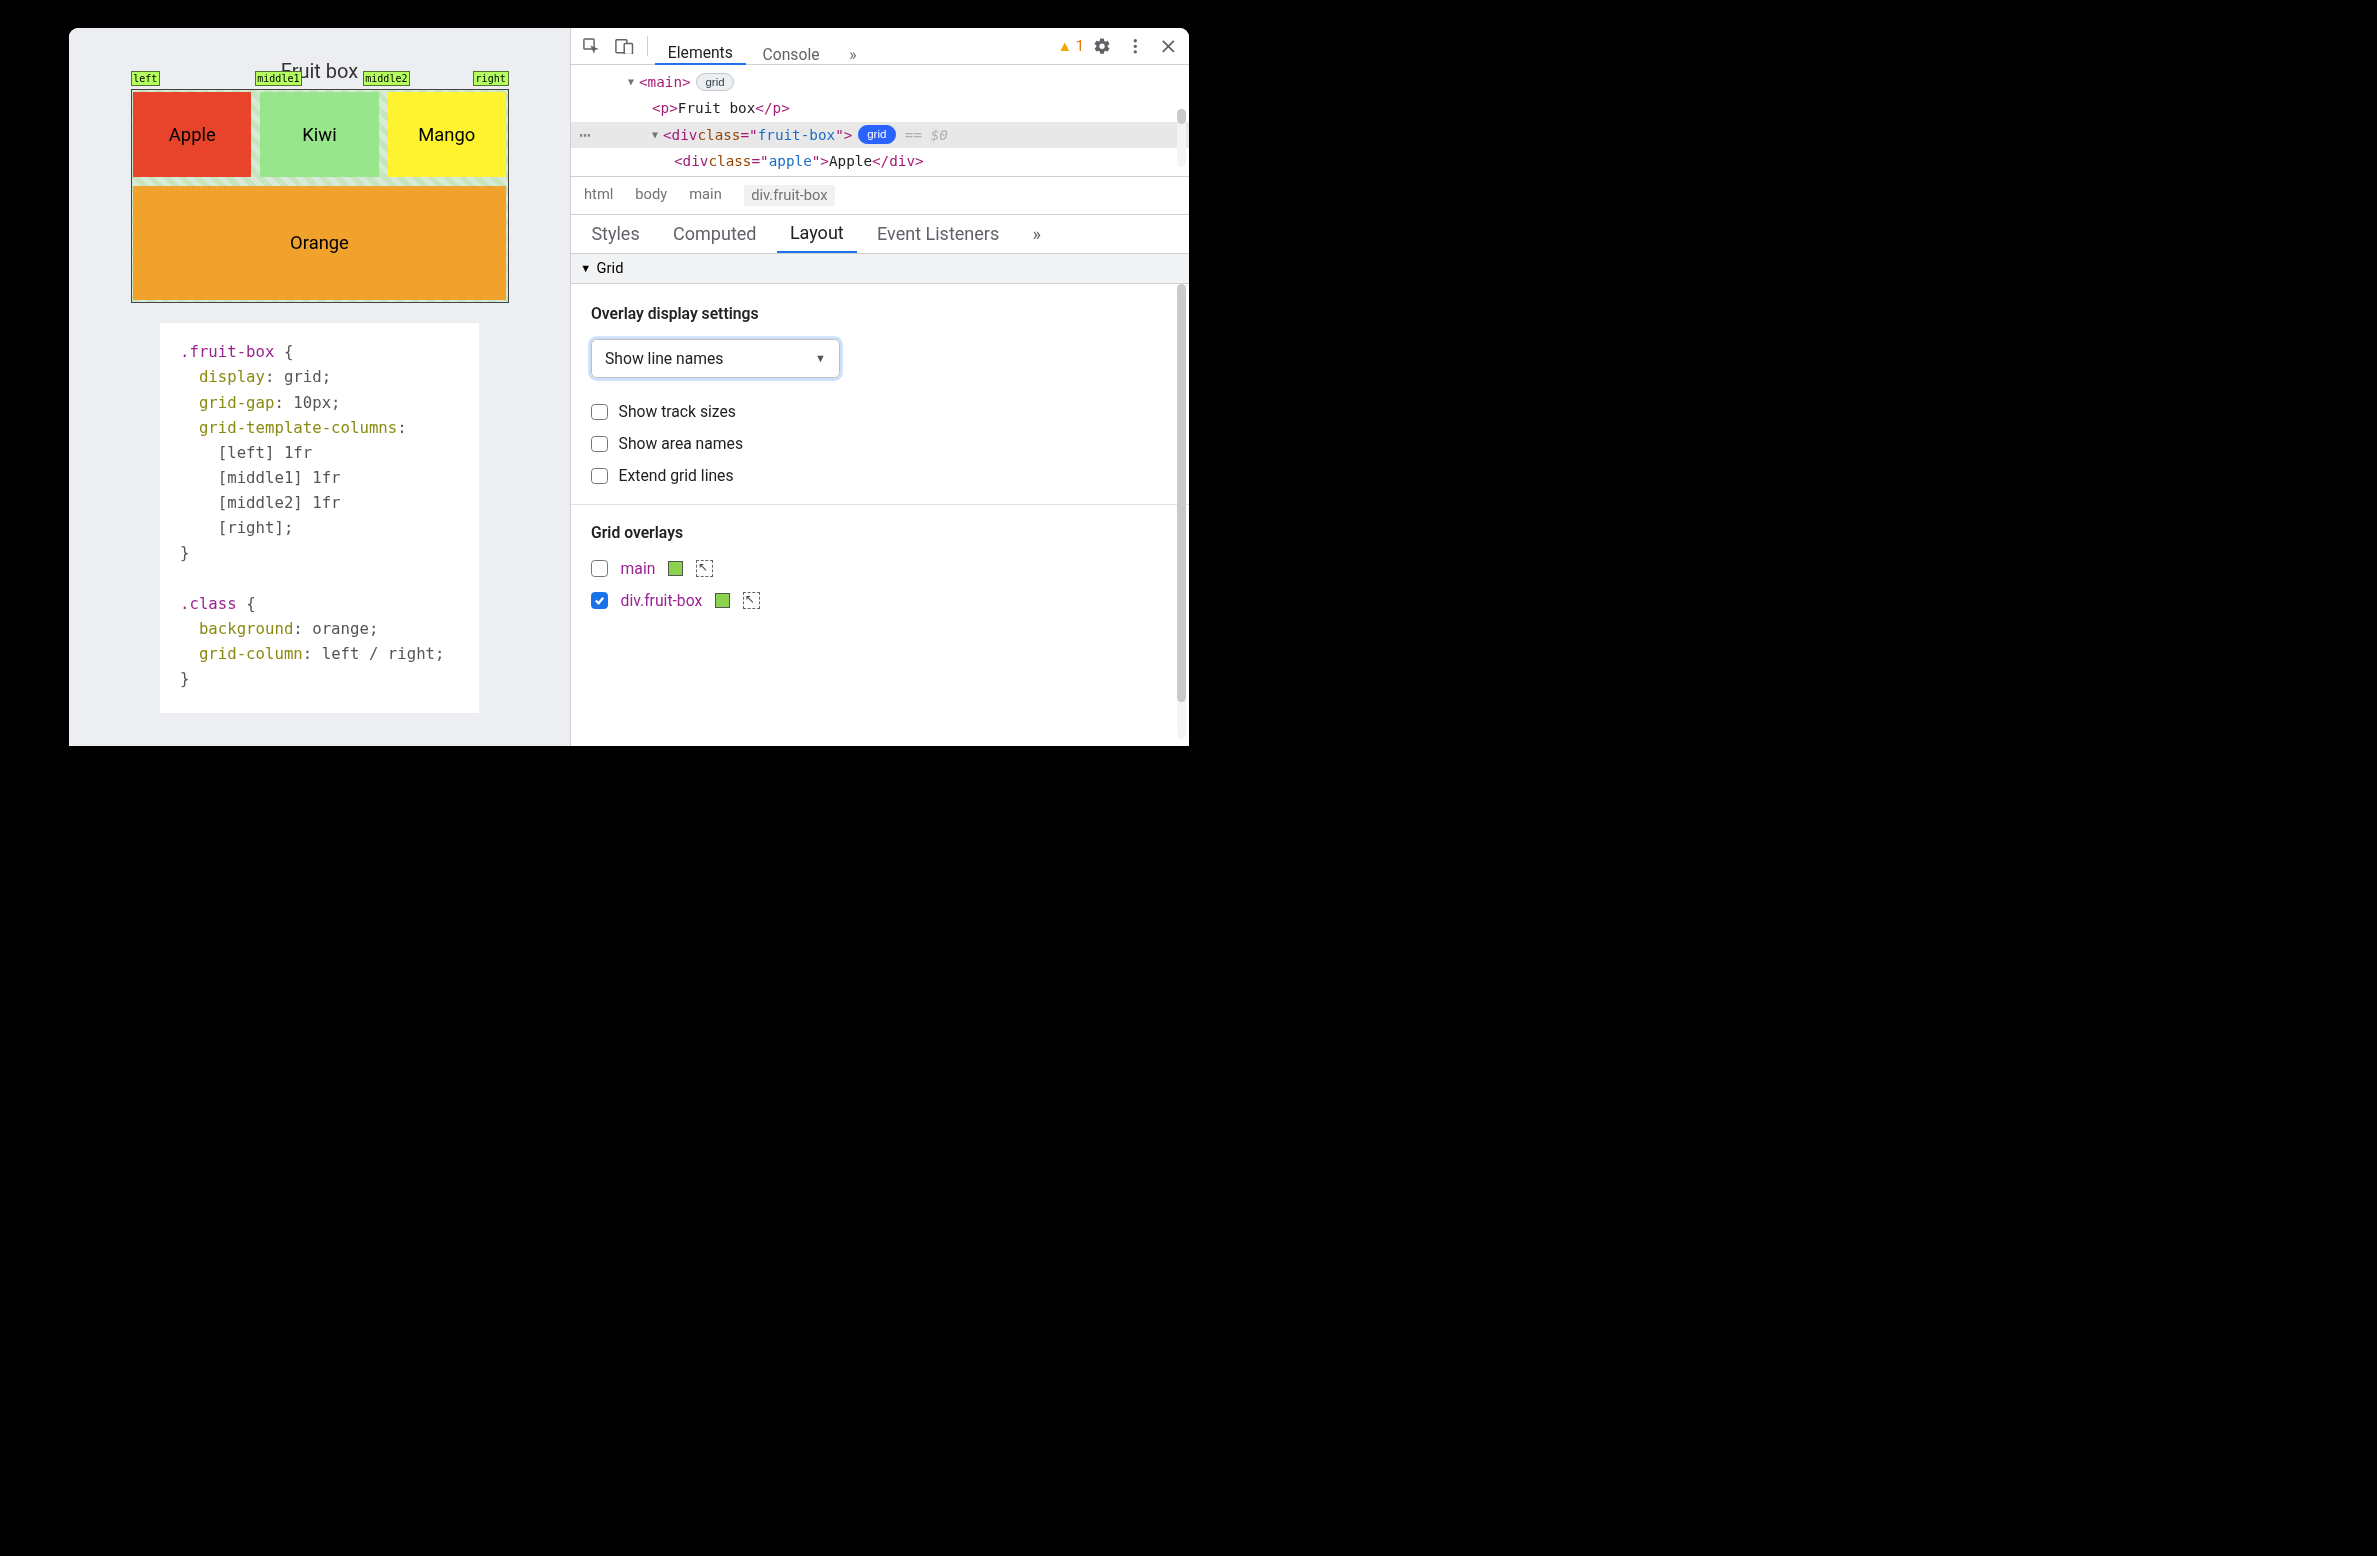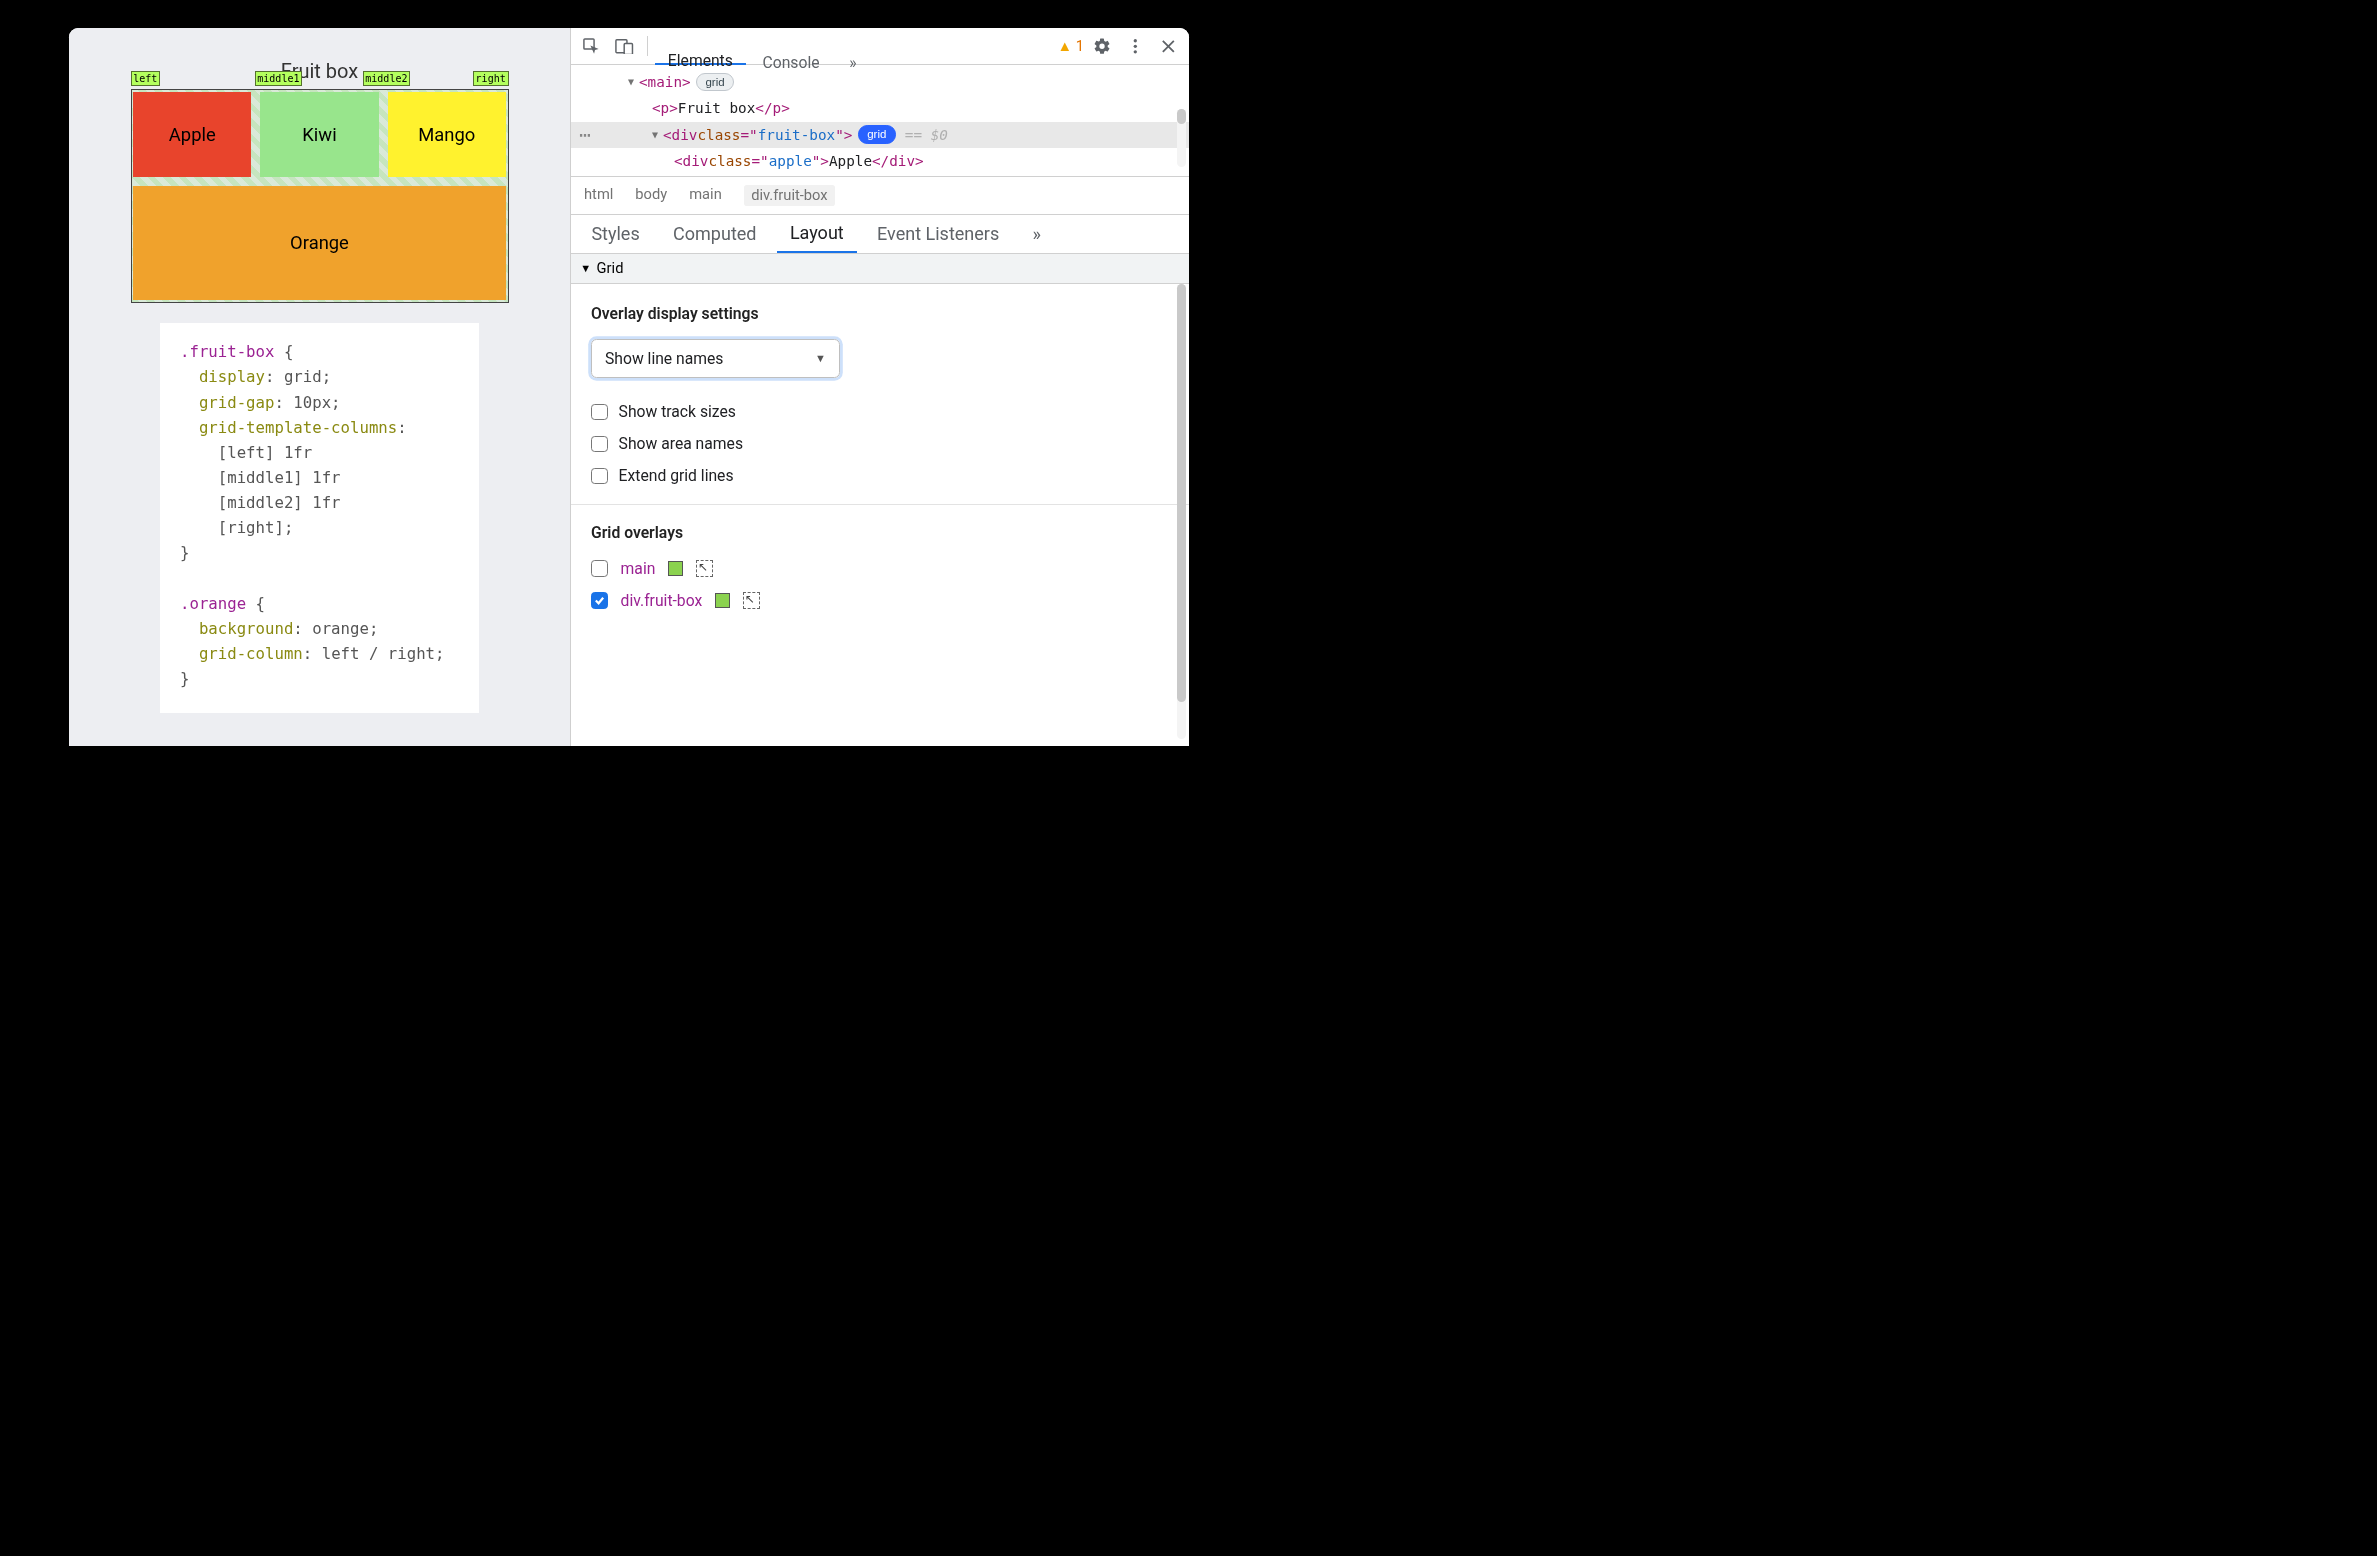--- a/index.html
+++ b/index.html
@@ -104,21 +104,21 @@
   .toolbar{
     height:37px;
     display:flex;
     align-items:center;
     padding:0 5.5px;
     border-bottom:0.9px solid #d0d0d0;
     gap:3.7px;
   }
   .tb-btn{width:29.5px;height:29.5px;display:flex;justify-content:center;align-items:center;color:#5f6368;border-radius:3.7px;}
   .tb-sep{width:0.9px;height:20px;background:#d0d0d0;margin:0 3.7px;}
-  .tb-tab{padding:16px 13px;height:37px;line-height:37px;font-size:15.7px;color:#5f6368;white-space:nowrap;}
+  .tb-tab{padding:8px 13px;height:37px;line-height:37px;font-size:15.7px;color:#5f6368;white-space:nowrap;}
   .tb-tab.active{color:#202124;border-bottom:2.8px solid #1a73e8;height:37px;line-height:34px;}
   .tb-spacer{flex:1;}
   .warning{display:flex;align-items:center;gap:3.7px;color:#e37400;font-size:14.7px;}
   .warning .tri{color:#f2a600;}
   
   .dom-area{
     border-bottom:0.9px solid #d0d0d0;
     font-family:Menlo,Consolas,monospace;
     font-size:14.3px;
     line-height:1.85;
@@ -211,21 +211,21 @@
     <div class="code-block"><span class="sel">.fruit-box</span> <span class="punct">{</span>
   <span class="prop">display</span>: grid;
   <span class="prop">grid-gap</span>: 10px;
   <span class="prop">grid-template-columns</span>:
     [left] 1fr
     [middle1] 1fr
     [middle2] 1fr
     [right];
 <span class="punct">}</span>
 
-<span class="sel">.orange</span> <span class="punct">{</span>
+<span class="sel">.class</span> <span class="punct">{</span>
   <span class="prop">background</span>: orange;
   <span class="prop">grid-column</span>: left / right;
 <span class="punct">}</span></div>
   </div>
 
   <div class="devtools">
 
     <div class="toolbar">
       <div class="tb-btn">
         <svg width="16.6" height="16.6" viewBox="0 0 18 18" fill="none" stroke="#5f6368" stroke-width="1.6">

